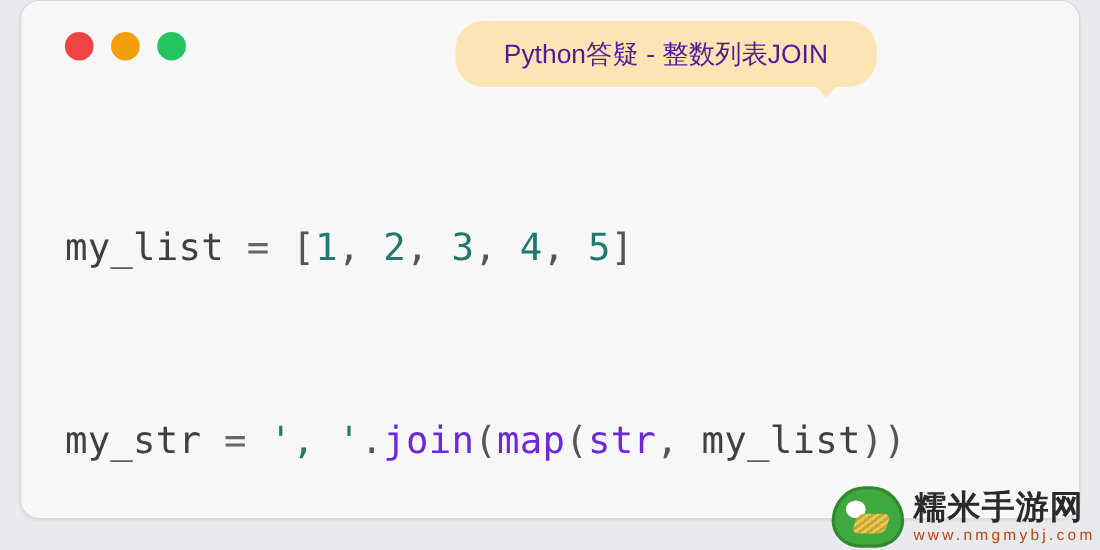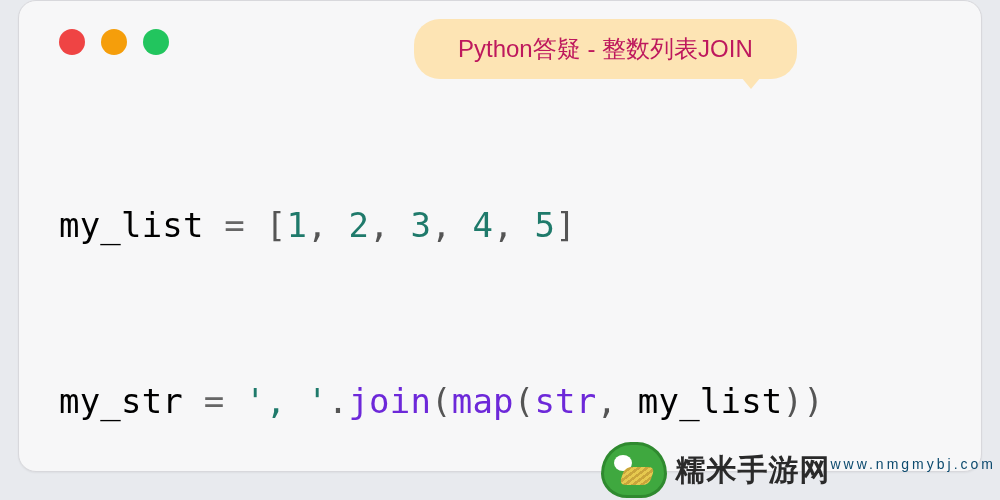--- a/index.html
+++ b/index.html
@@ -26,21 +26,21 @@
   .traffic { display: flex; gap: 16px; align-items: center; }
   .dot { width: 26px; height: 26px; border-radius: 50%; }
   .dot.red { background: #ef4444; }
   .dot.amber { background: #f59e0b; }
   .dot.green { background: #22c55e; }
   .title-bubble {
     position: absolute;
     top: 18px;
     left: 395px;
     background: #fde4b4;
-    color: #be185d;
+    color: #4c1d95;
     font-family: -apple-system, "PingFang SC", "Microsoft YaHei", sans-serif;
     font-size: 24px;
     padding: 14px 44px;
     border-radius: 26px;
   }
   .title-bubble::after {
     content: "";
     position: absolute;
     right: 36px;
     bottom: -10px;
@@ -52,21 +52,21 @@
   .code {
     margin-top: 68px;
     font-size: 34px;
     line-height: 1.2;
     white-space: pre;
     color: #4b4b4b;
     letter-spacing: 0.2px;
   }
   .code .line { margin-bottom: 54px; }
   .code .line:last-child { margin-bottom: 0; }
-  .var { color: #000000; }
+  .var { color: #404040; }
   .op  { color: #666; }
   .punc{ color: #555; }
   .num { color: #1f7a6b; }
   .str { color: #1f7a6b; }
   .fn  { color: #6d28d9; }
   .bi  { color: #6d28d9; }
   .watermark {
     position: absolute;
     right: 4px;
     bottom: 2px;
@@ -91,33 +91,33 @@
   }
   .wm-logo::after {
     content: "";
     position: absolute;
     right: 12px; bottom: 10px;
     width: 30px; height: 18px;
     background: repeating-linear-gradient(135deg,#e6c94f 0 3px,#c9a53b 3px 6px);
     border-radius: 6px;
     transform: skewX(-18deg);
   }
-  .wm-text { display:flex; flex-direction:row; line-height:1; }
+  .wm-text { display:flex; flex-direction:column; line-height:1; }
   .wm-cn {
     font-family: "STKaiti","KaiTi","PingFang SC",sans-serif;
     font-size: 30px;
     color: #2a2a2a;
     font-weight: 600;
     letter-spacing: 1px;
   }
   .wm-url {
     font-family: Arial, sans-serif;
     font-size: 14px;
     letter-spacing: 3px;
-    color: #0c4a6e;
+    color: #c2410c;
     margin-top: 2px;
   }
 </style>
 </head>
 <body>
 
 <div class="window">
   <div class="traffic">
     <div class="dot red"></div>
     <div class="dot amber"></div>

